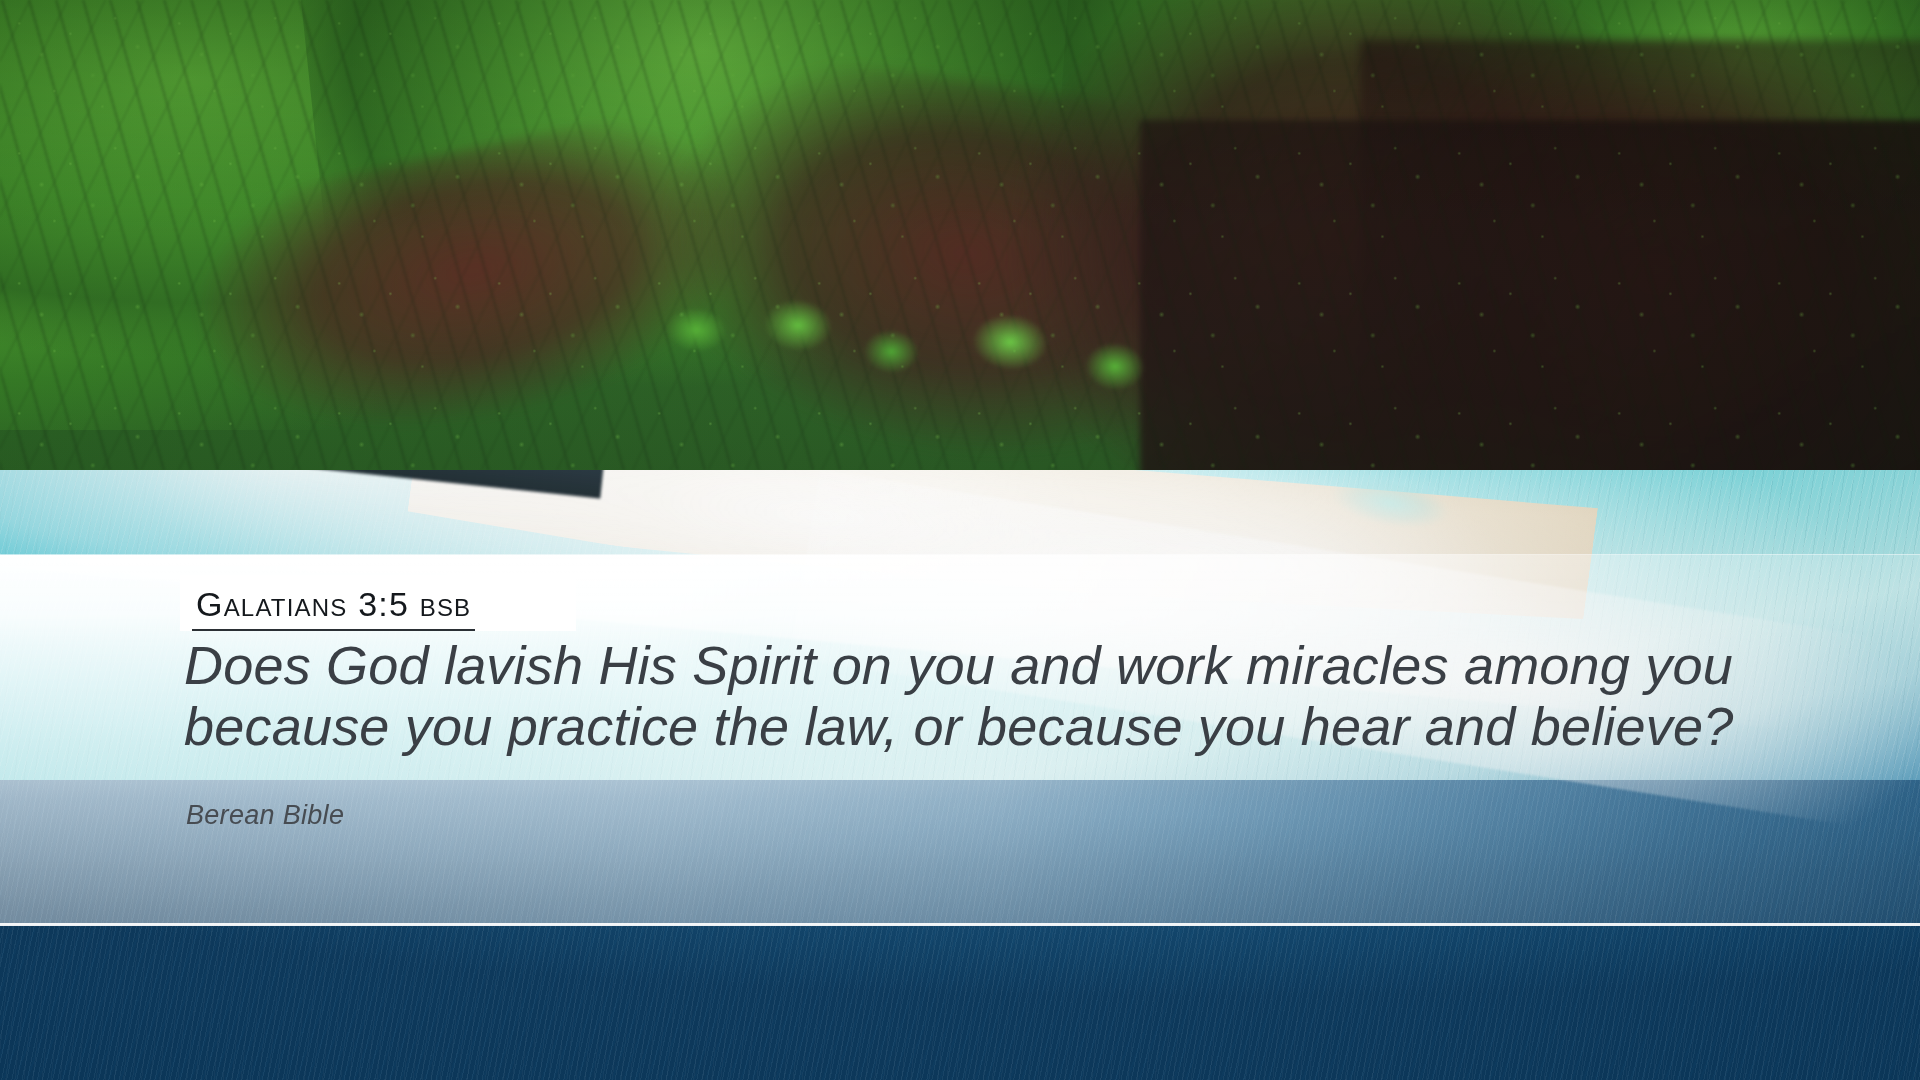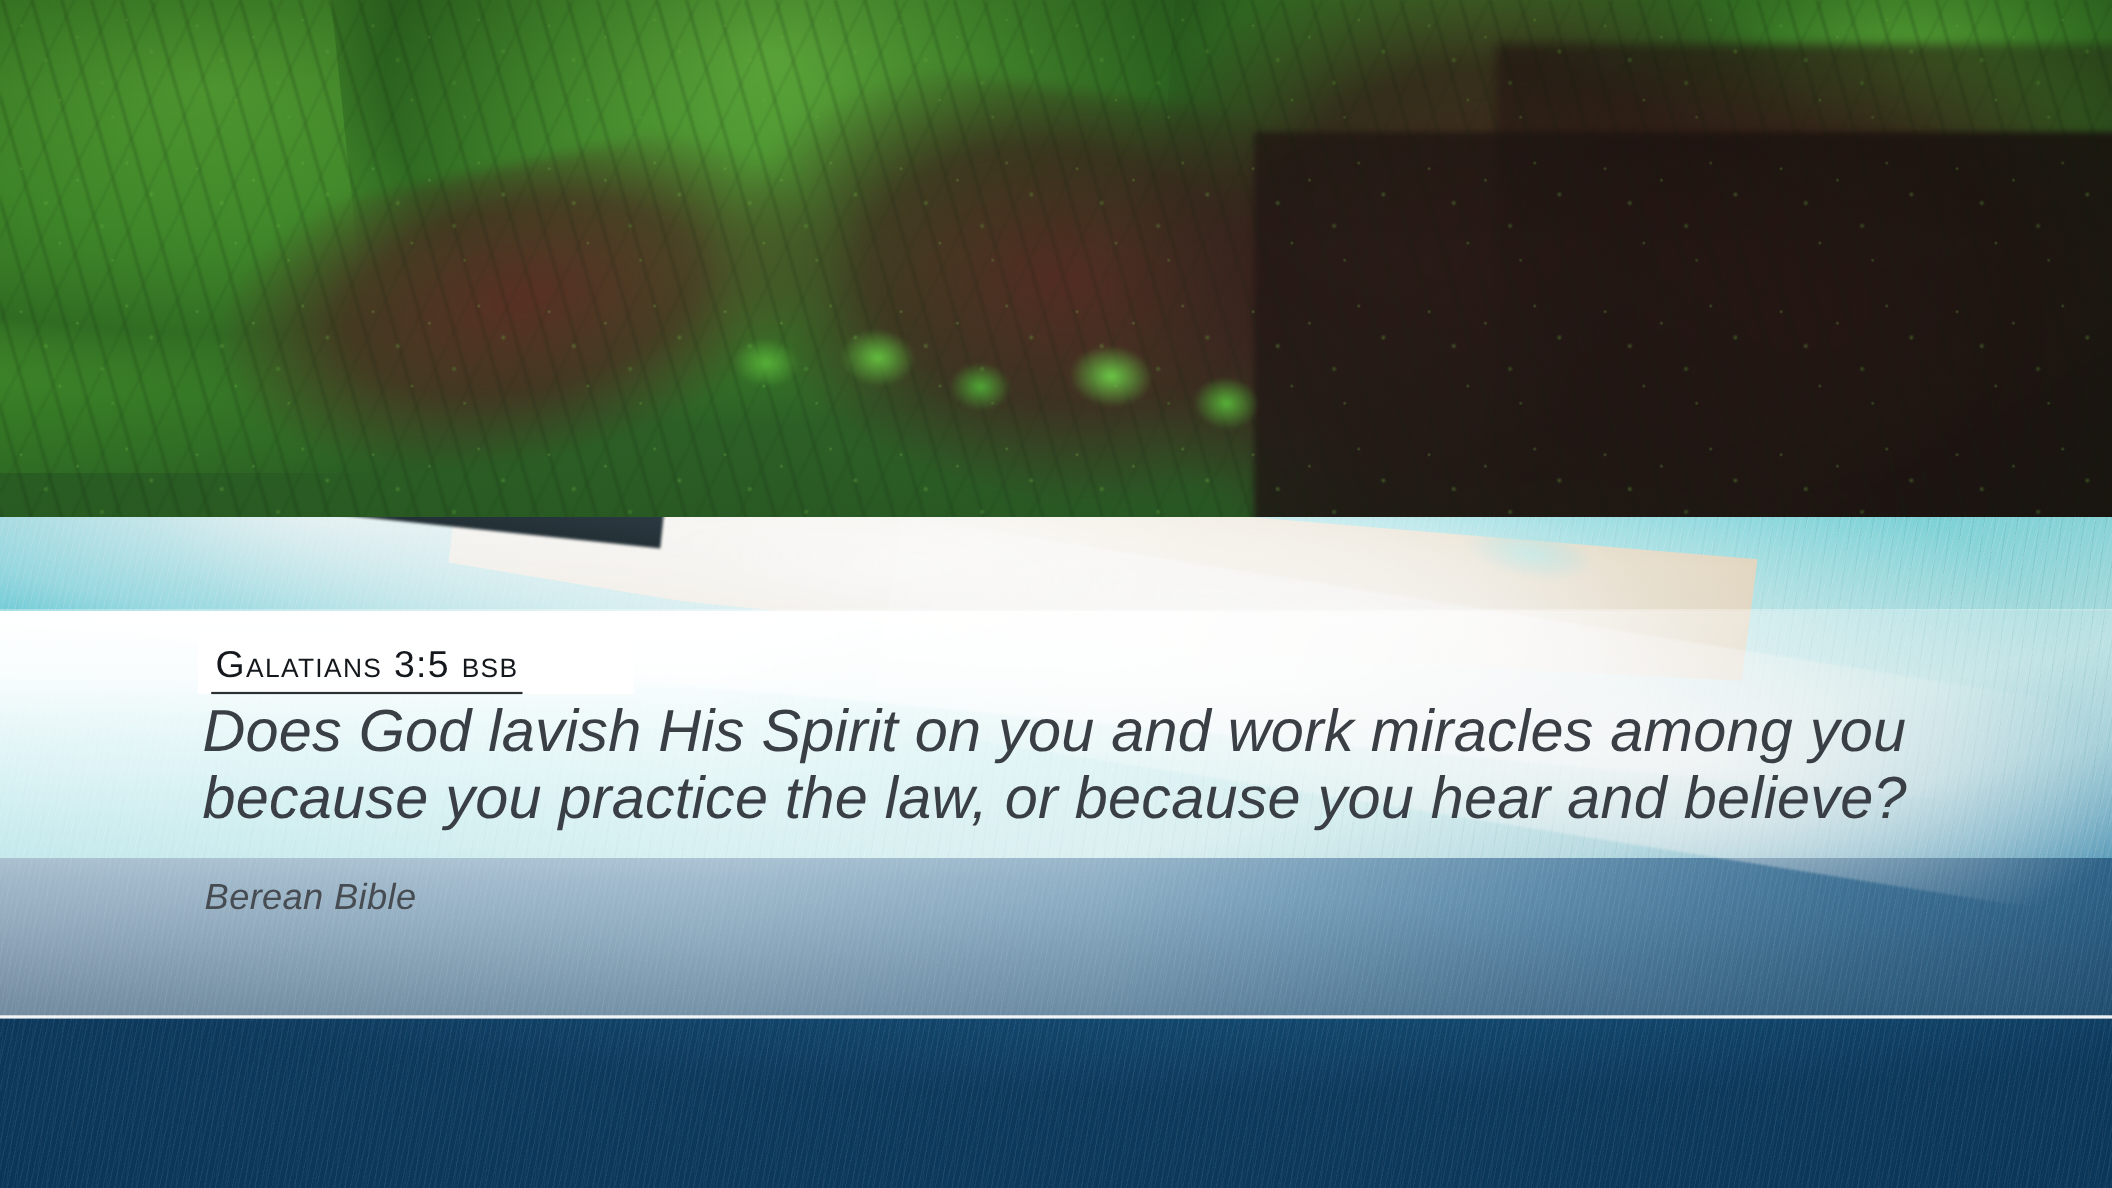--- a/index.html
+++ b/index.html
@@ -294,21 +294,21 @@
     line-height:61px;
     color:#3a3f45;
     letter-spacing:.2px;
   }
 
   .attrib {
     position:absolute; left:142px; top:243px;
     font-family:"Liberation Sans", sans-serif;
     font-style:italic;
     font-weight:400;
-    font-size:33px;
+    font-size:27px;
     line-height:34px;
     color:#474c52;
     letter-spacing:.3px;
   }
 </style>
 </head>
 <body>
 
 <div id="stage">
 

